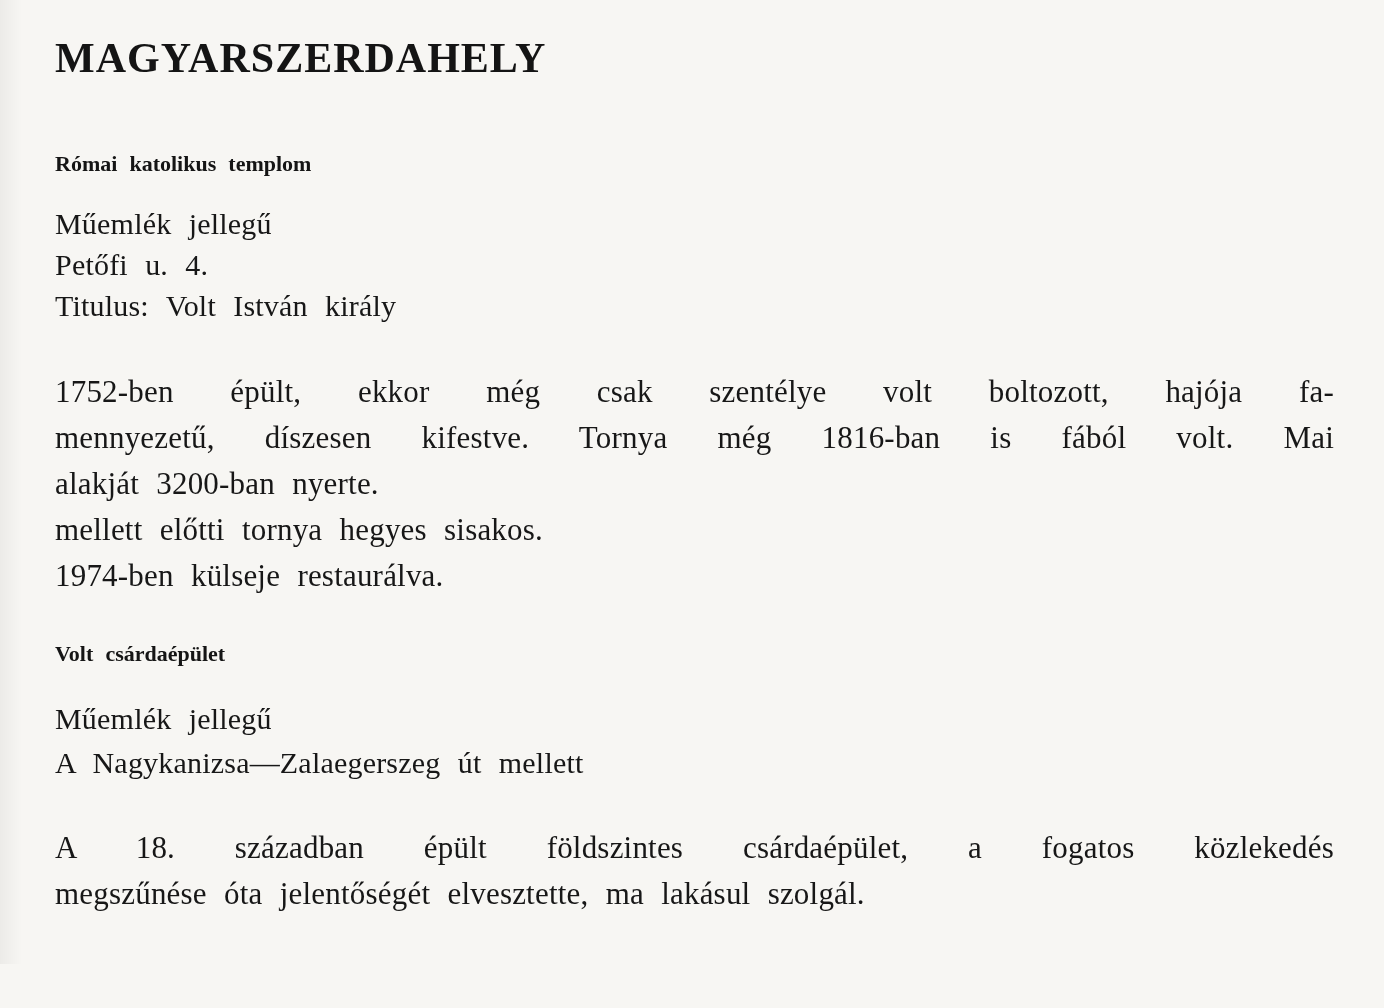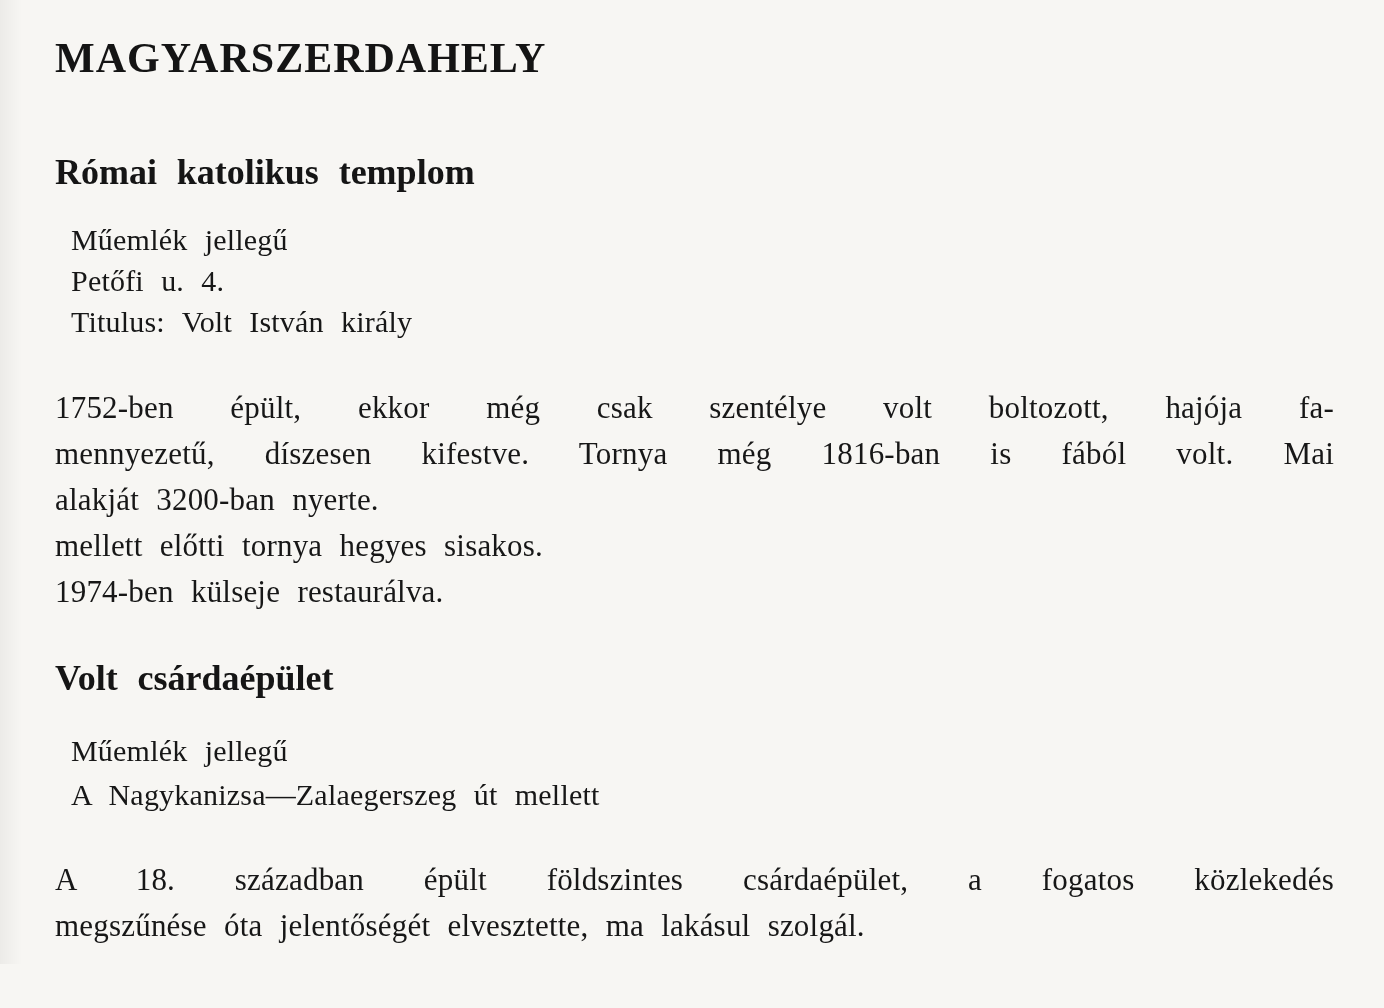--- a/index.html
+++ b/index.html
@@ -22,28 +22,28 @@
   }
   .page-title {
     margin: 6px 0 0 0;
     font-size: 42px;
     font-weight: 700;
     letter-spacing: 1px;
     color: #141414;
   }
   .section-heading {
     margin: 0;
-    font-size: 36px;
+    font-size: 22px;
     font-weight: 700;
     word-spacing: 0.30em;
     color: #151515;
   }
   .section-heading.first { margin-top: 69px; }
   .section-heading.second { margin-top: 42px; }
-  .meta-block { margin-top: 26px; margin-left: 16px; }
+  .meta-block { margin-top: 26px; }
   .meta-block .line {
     font-size: 30px;
     line-height: 41px;
     word-spacing: 0.32em;
     letter-spacing: 0.2px;
   }
   .meta-block.second { margin-top: 30px; }
   .meta-block.second .line { line-height: 44px; }
   .body-block { margin-top: 43px; }
   .body-block .line {

